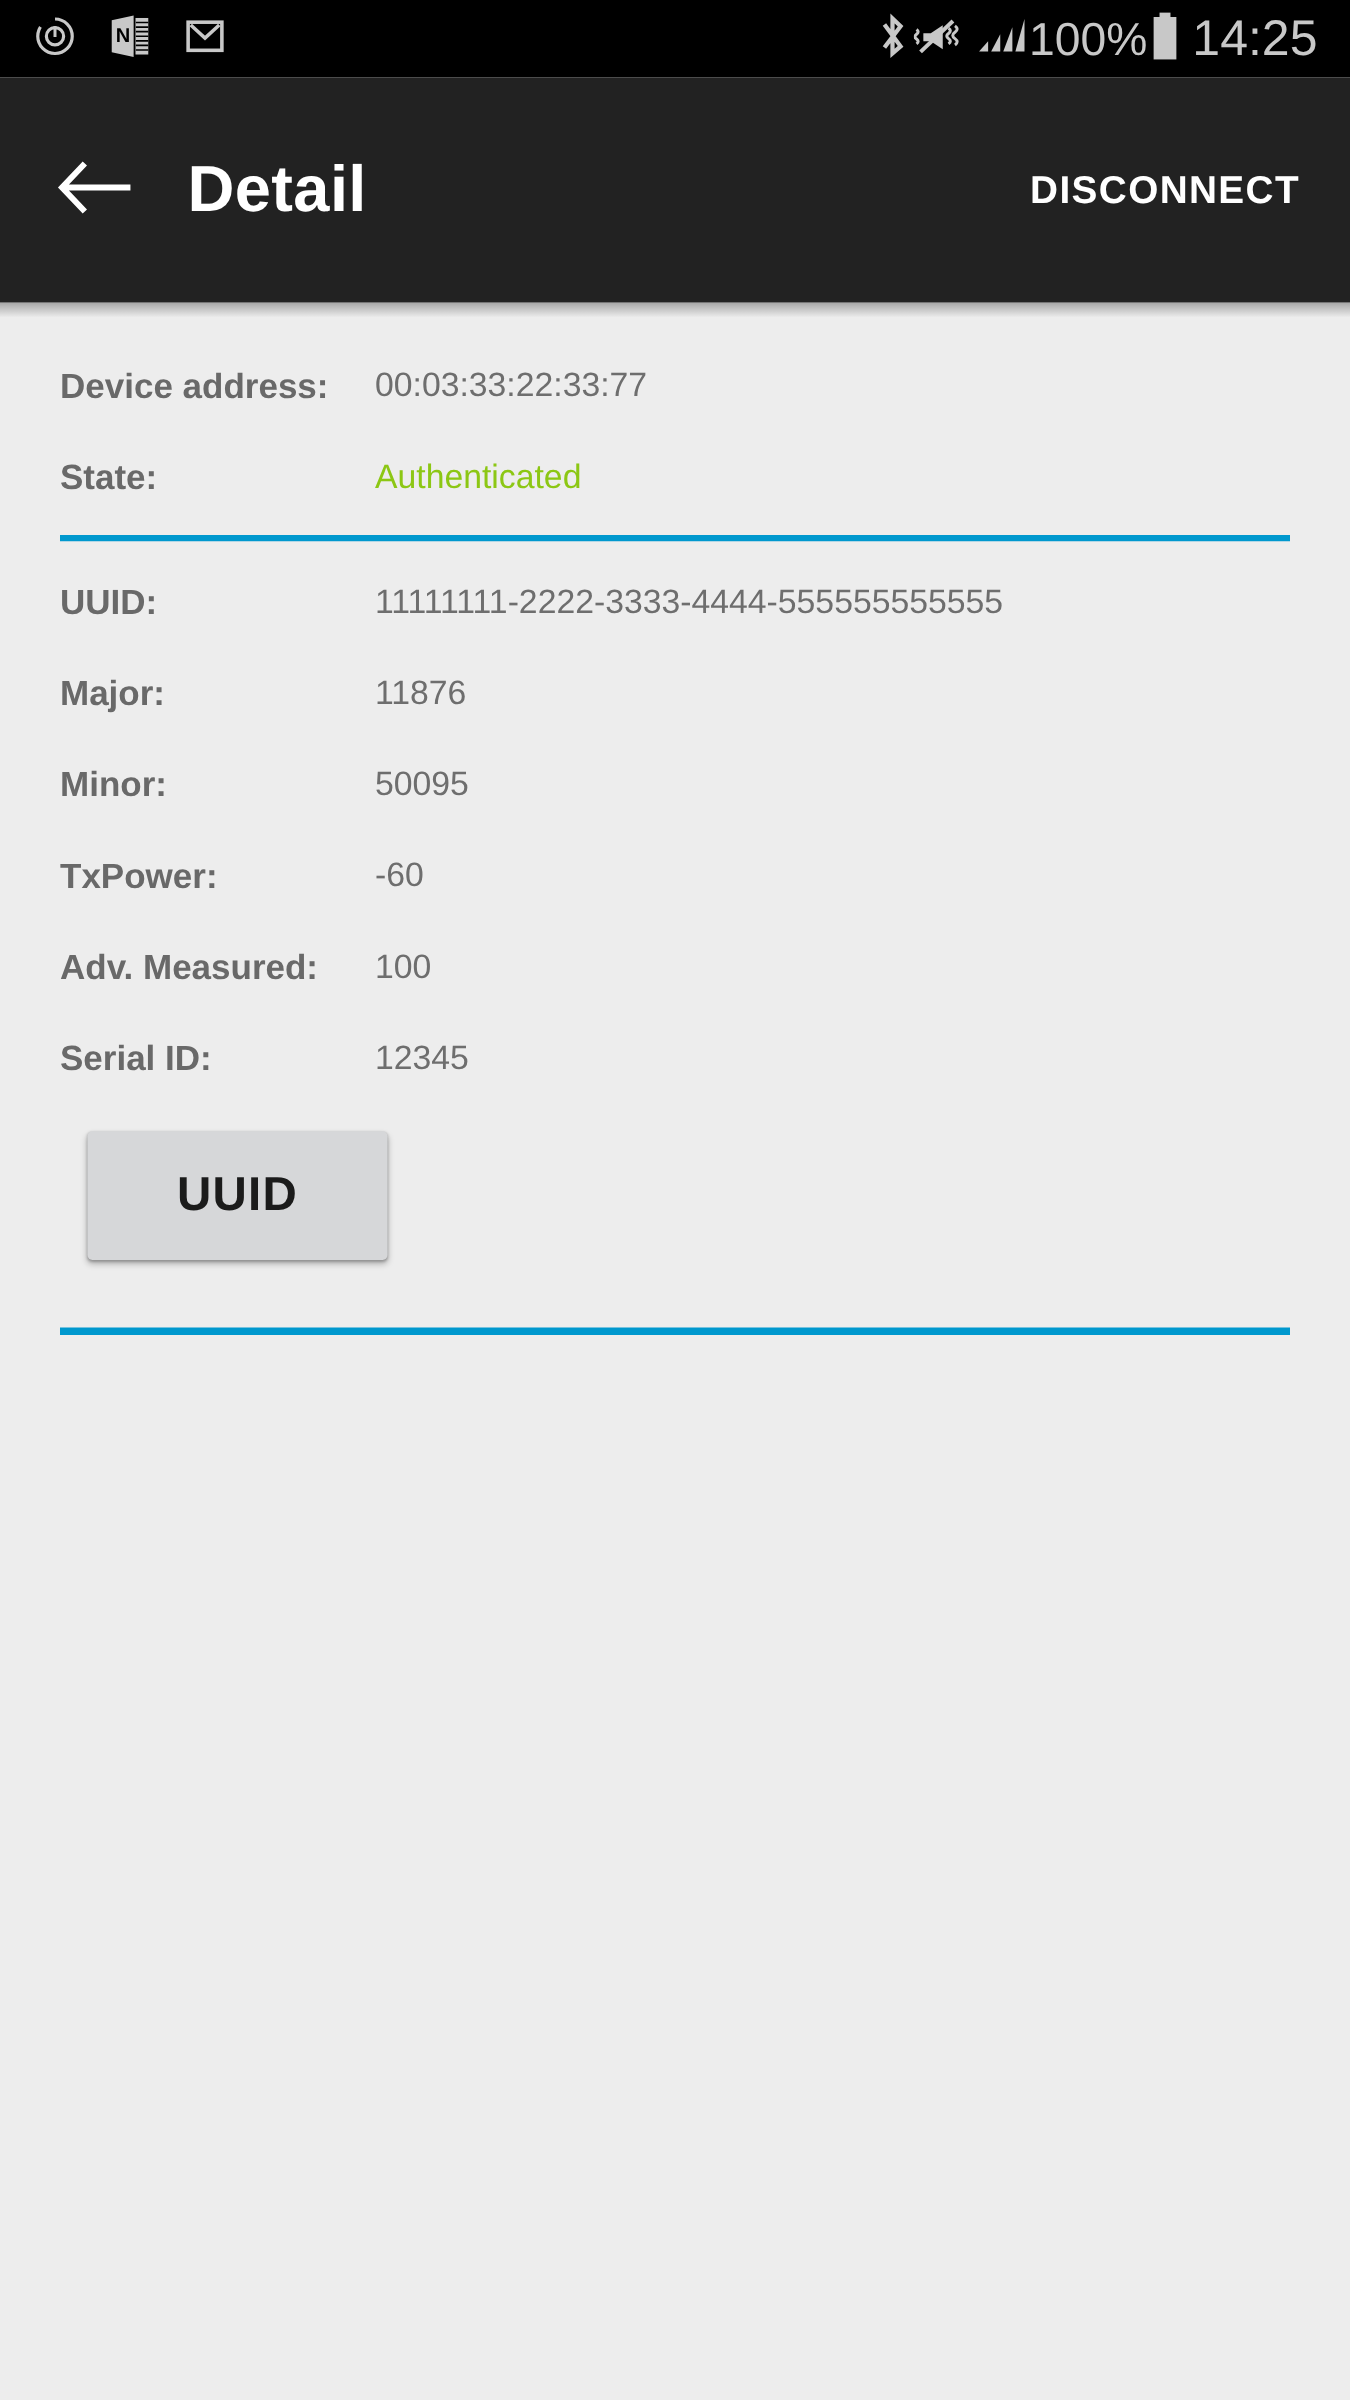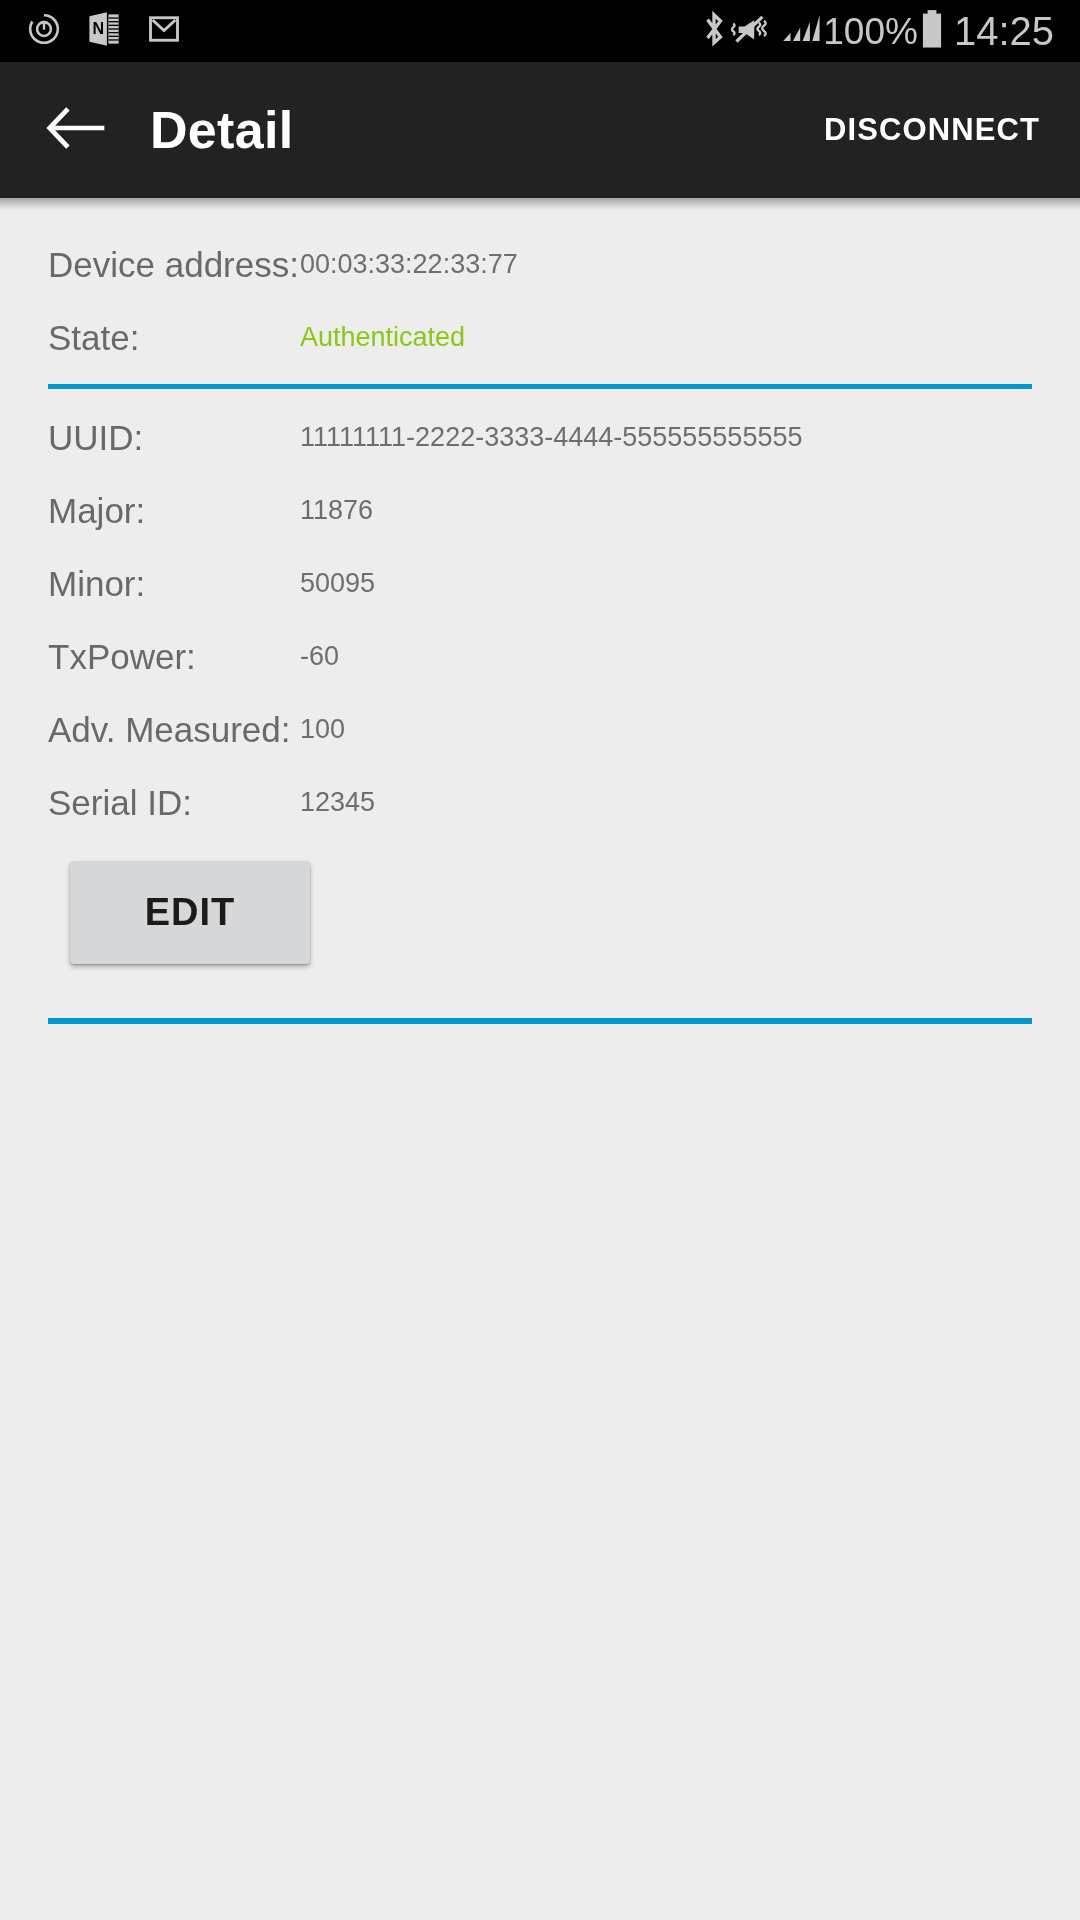--- a/index.html
+++ b/index.html
@@ -34,21 +34,21 @@
     color:#C8C8C8;
     font-size:40px;
     line-height:1;
     margin-left:8px;
     font-family:"Liberation Sans", sans-serif;
   }
 
   
   .app-bar{
     position:relative;
-    width:1080px; height:136px;
+    width:1080px; height:180px;
     background:#222222;
     display:flex; align-items:center;
     padding:0 34px 0 42px;
   }
   .back-btn{
     width:70px; height:70px;
     display:flex; align-items:center; justify-content:center;
     flex:0 0 auto;
   }
   .app-title{
@@ -91,23 +91,24 @@
   }
   .detail-table td{
     padding:0;
     vertical-align:middle;
     white-space:nowrap;
   }
   .row-label{
     width:300px;
     padding-left:48px !important;
     color:#696969;
-    font-size:35px;
+    font-size:28px;
     height:73px;
     line-height:73px;
+    font-weight:bold;
   }
   .row-value{
     color:#6E6E6E;
     font-size:27px;
     height:73px;
     line-height:73px;
     overflow:hidden;
   }
   .row-value.state-ok{ color:#8CC714; }
 
@@ -285,21 +286,21 @@
 
 
       <tr>
         <td class="row-label">Serial ID:</td>
         <td class="row-value">12345</td>
       </tr>
 
       <tr>
         <td colspan="2">
           <div class="btn-wrap">
-            <button class="edit-btn">EDIT</button>
+            <button class="edit-btn">UUID</button>
           </div>
         </td>
       </tr>
 
       <tr>
         <td colspan="2">
             <div class="bottom-divider"></div>
           </td>
       </tr>
 

